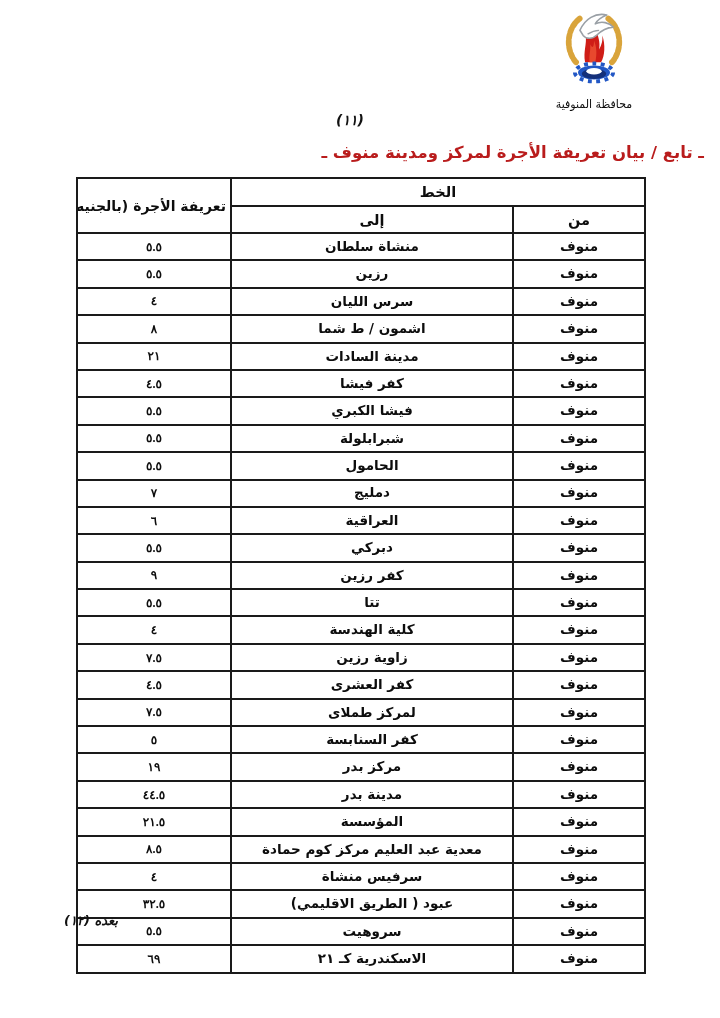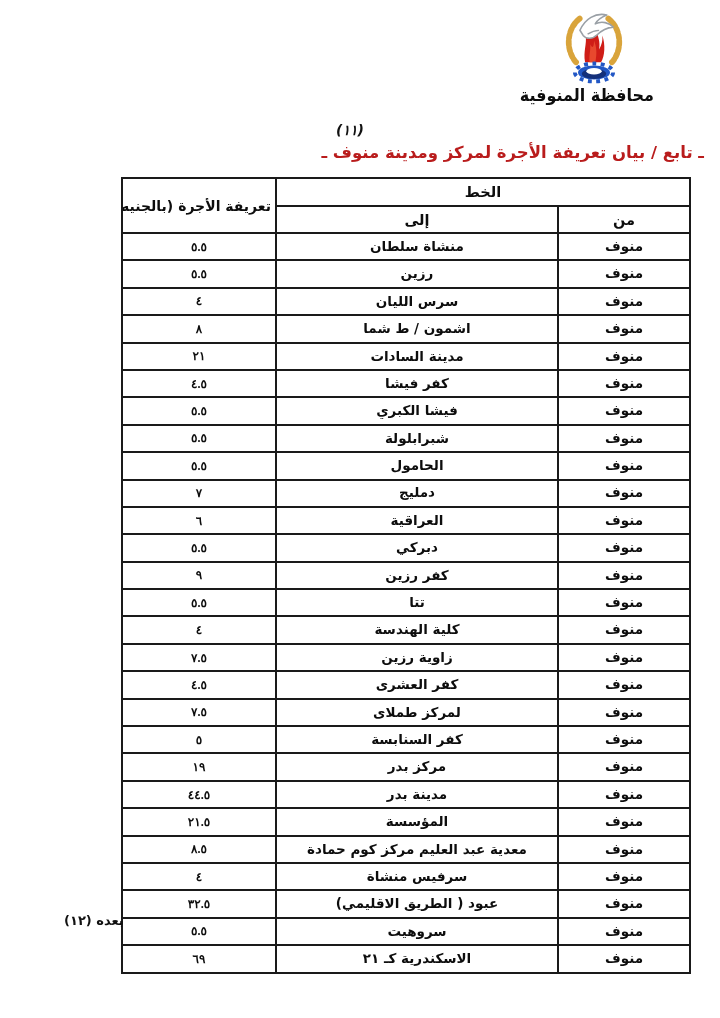--- a/index.html
+++ b/index.html
@@ -3,49 +3,49 @@
 <meta charset="utf-8">
 <style>
   html,body{margin:0;padding:0;}
   body{
     width:720px;height:1018px;position:relative;background:#ffffff;
     font-family:"DejaVu Sans",sans-serif;color:#111;overflow:hidden;
   }
   .logo-block{position:absolute;top:6px;left:534px;width:120px;text-align:center;}
   .logo-emblem{display:block;margin:0 auto;}
   .logo-name{
-    font-size:16px;font-weight:700;color:#0d0d0d;direction:rtl;
-    margin-top:2px;letter-spacing:0px;white-space:nowrap;transform:scaleY(1.05);
+    font-size:11px;font-weight:400;color:#0d0d0d;direction:rtl;
+    margin-top:14px;letter-spacing:0px;white-space:nowrap;transform:scaleY(1.05);
   }
   .page-number{
-    position:absolute;top:122px;left:336px;font-size:14px;font-weight:700;
+    position:absolute;top:112px;left:336px;font-size:14px;font-weight:700;
     font-style:italic;direction:rtl;
   }
   .doc-title{
     position:absolute;top:143px;right:16px;width:560px;text-align:right;
     direction:rtl;font-size:16.5px;font-weight:800;color:#b91c1c;white-space:nowrap;
   }
   table.fare-table{
     position:absolute;top:177px;left:76px;width:568px;direction:rtl;
-    border-collapse:collapse;table-layout:fixed;margin-left:45px;
+    border-collapse:collapse;table-layout:fixed;
   }
   table.fare-table th,table.fare-table td{
     border:2px solid #1a1a1a;padding:0 4px;text-align:center;vertical-align:middle;
     font-weight:800;color:#0d0d0d;overflow:hidden;white-space:nowrap;
   }
   table.fare-table{border:2.5px solid #1a1a1a;}
   thead th{font-size:14.5px;}
   th.line-group{height:26px;}
   th.sub-head{height:25px;}
   th.fare-head{font-size:14px;}
   tbody td{height:25.4px;font-size:13.5px;line-height:1;}
   td.fare-cell{font-size:12px;letter-spacing:1px;font-family:Liberation Serif, serif;}
   .doc-footer{
     position:absolute;top:913px;left:64px;font-size:13px;font-weight:700;
-    direction:rtl;
+    font-style:italic;direction:rtl;
   }
 </style>
 </head>
 <body>
 
 <div class="logo-block">
   <svg class="logo-emblem" width="64" height="78" viewBox="0 0 100 122" xmlns="http://www.w3.org/2000/svg">
 
     <path d="M22,88 A38,44 0 0 1 30,18" fill="none" stroke="#d9a43b" stroke-width="9" stroke-dasharray="6 4" stroke-linecap="round"></path>
     <path d="M78,88 A38,44 0 0 0 70,18" fill="none" stroke="#d9a43b" stroke-width="9" stroke-dasharray="6 4" stroke-linecap="round"></path>

